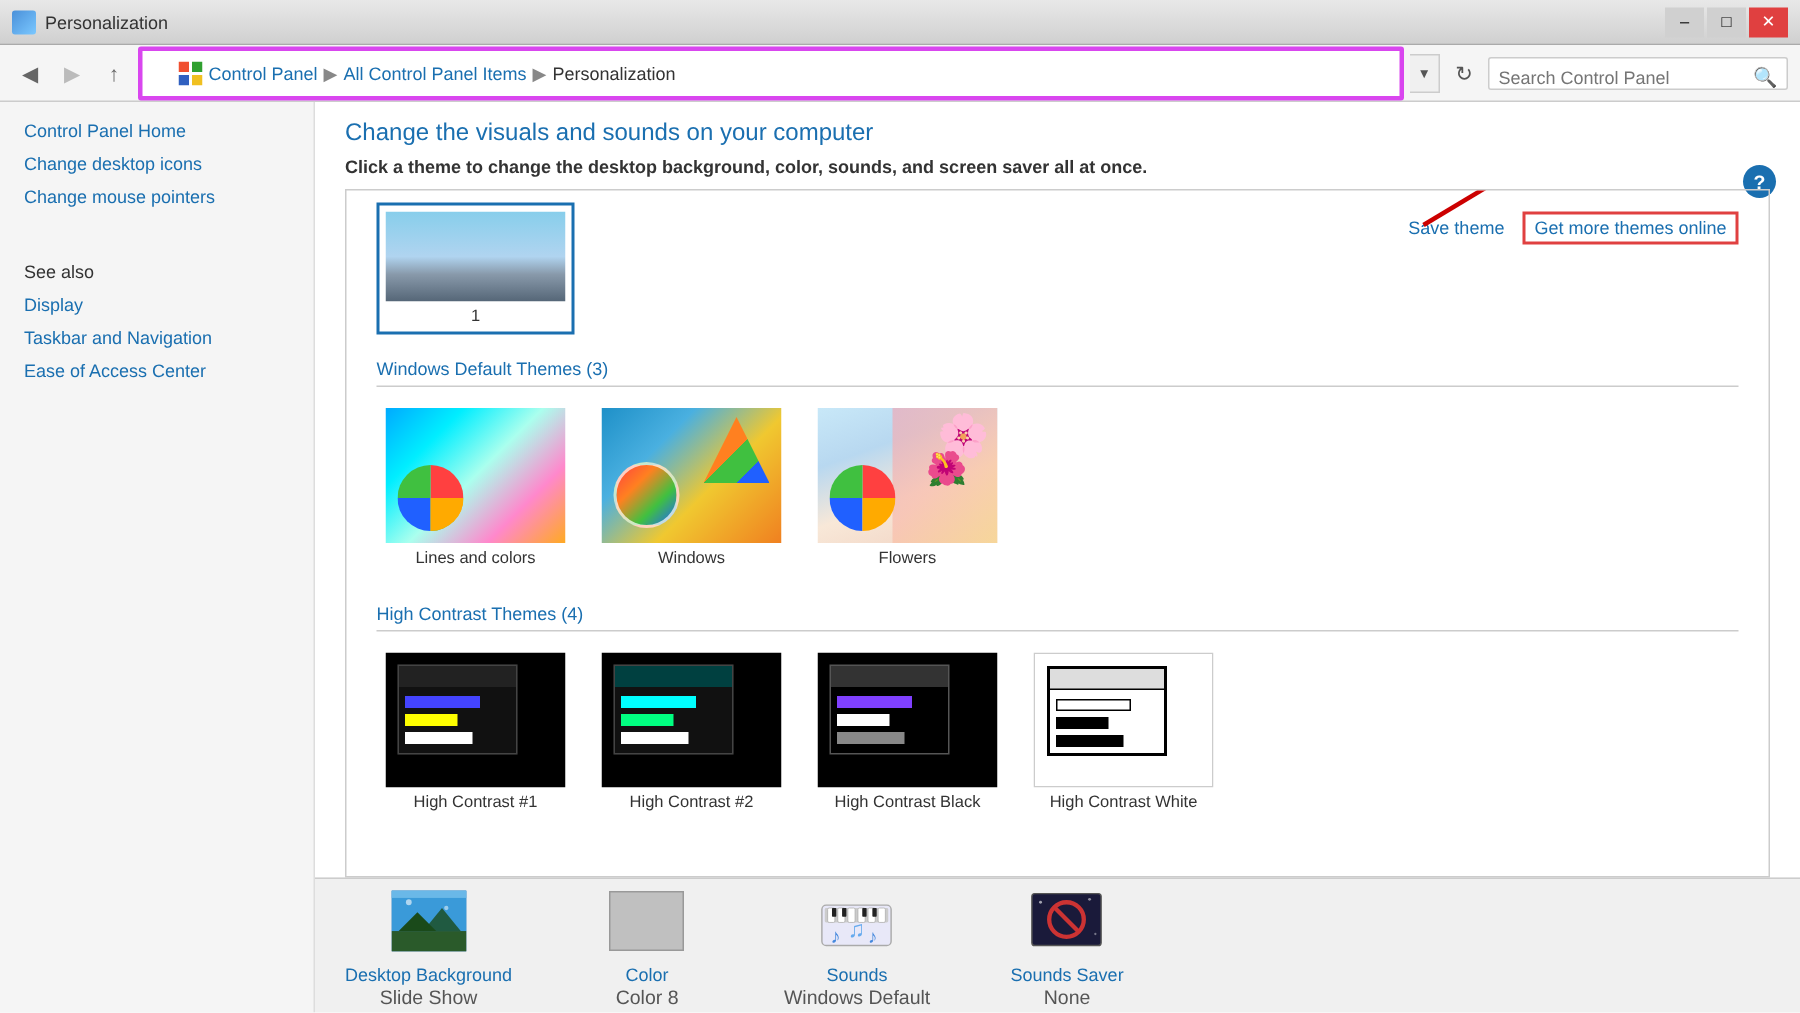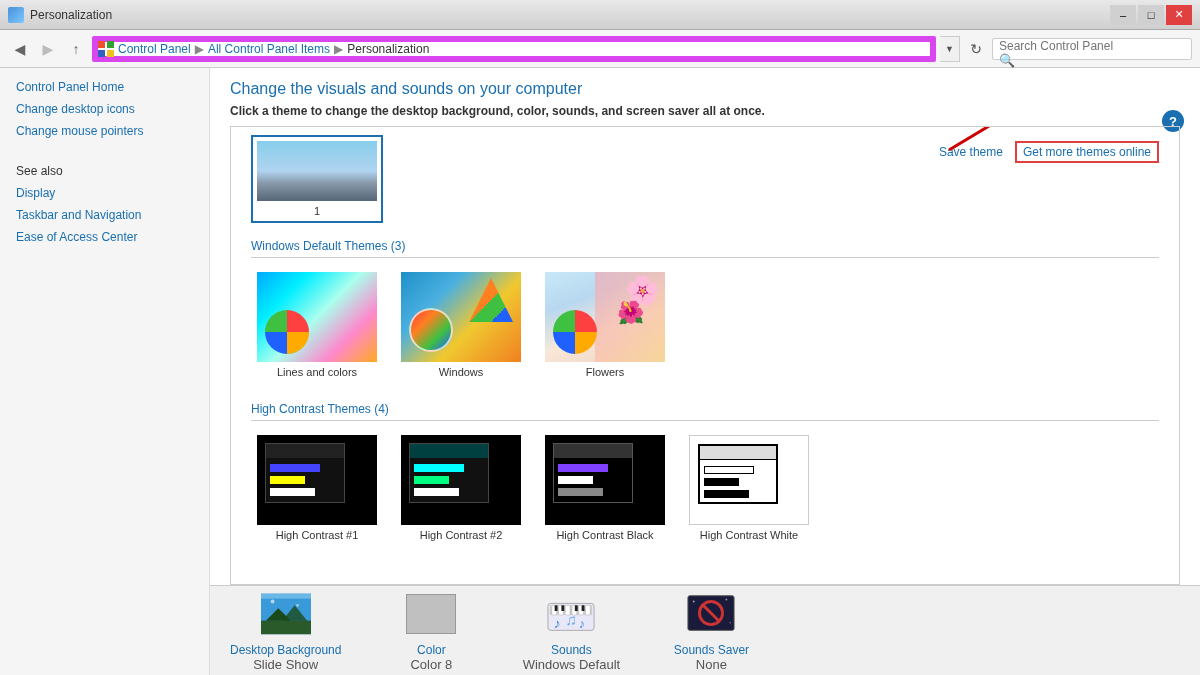--- a/index.html
+++ b/index.html
@@ -74,26 +74,26 @@
       display: flex;
       align-items: center;
       justify-content: center;
       color: #666;
       font-size: 14px;
       border-radius: 3px;
     }
     .nav-btn.disabled { color: #bbb; cursor: default; }
     .breadcrumb {
       flex: 1;
-      height: 26px;
+      height: 36px;
       background: white;
-      border: 6px solid #d946ef;
-      display: flex;
-      align-items: center;
-      padding: 0 0;
+      border: 3px solid #d946ef;
+      display: flex;
+      align-items: center;
+      padding: 0 24px;
       font-size: 12px;
       color: #333;
       border-radius: 2px;
     }
     .breadcrumb-sep { color: #888; margin: 0 4px; }
     .breadcrumb-link { color: #1a6fb0; cursor: pointer; }
     .breadcrumb-current { color: #333; }
     .dropdown-btn {
       width: 20px;
       height: 26px;
@@ -118,24 +118,23 @@
       justify-content: center;
       color: #555;
       font-size: 14px;
     }
     .search-box {
       width: 200px;
       height: 22px;
       border: 1px solid #ccc;
       background: white;
       display: flex;
-      align-items: flex-start;
+      align-items: flex-end;
       padding: 0 6px;
       border-radius: 2px;
-      flex-direction: column;
     }
     .search-input {
       flex: 1;
       border: none;
       outline: none;
       font-size: 12px;
       color: #999;
       background: transparent;
     }
     .search-icon-btn {
@@ -160,21 +159,21 @@
     }
     .sidebar-link {
       color: #1a6fb0;
       font-size: 12px;
       cursor: pointer;
       display: block;
       margin-bottom: 8px;
       text-decoration: none;
     }
     .sidebar-section {
-      margin-top: 26px;
+      margin-top: 36px;
     }
     .sidebar-section-title {
       font-size: 12px;
       color: #333;
       margin-bottom: 8px;
       font-weight: normal;
     }
 
     
     .content {

